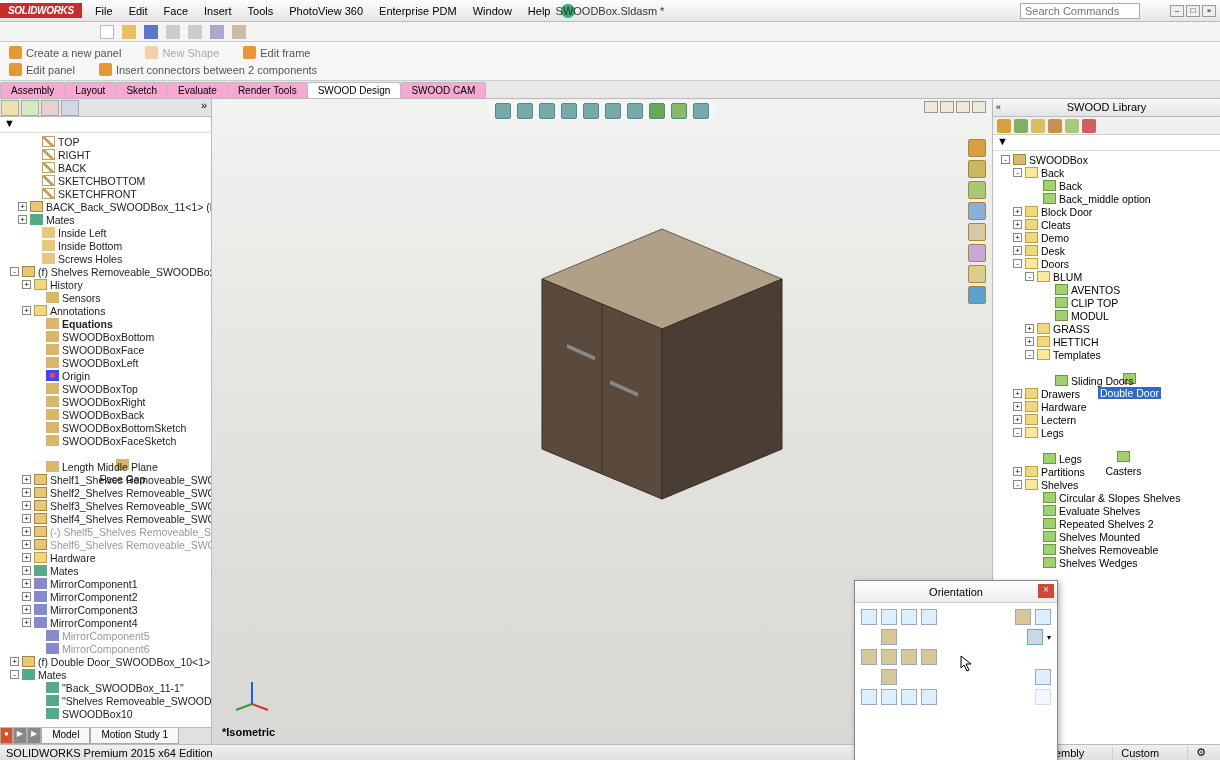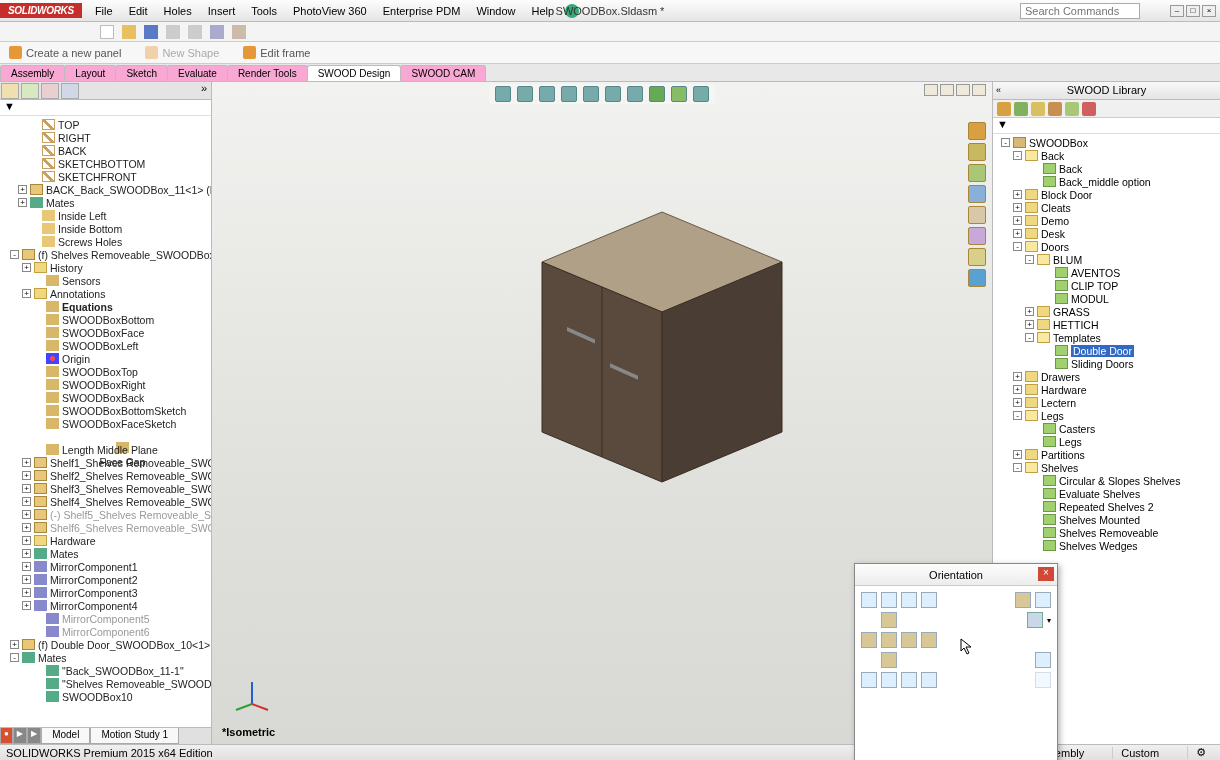--- a/index.html
+++ b/index.html
@@ -116,21 +116,21 @@
 .cursor { position: absolute; left: 748px; top: 556px; width: 14px; height: 18px; pointer-events: none; }
 </style>
 </head>
 <body>
 
 <div class="titlebar">
   <span class="logo">SOLIDWORKS</span>
   <div class="menubar" id="menubar">
       <span class="menuitem">File</span>
       <span class="menuitem">Edit</span>
-      <span class="menuitem">Holes</span>
+      <span class="menuitem">Face</span>
       <span class="menuitem">Insert</span>
       <span class="menuitem">Tools</span>
       <span class="menuitem">PhotoView 360</span>
       <span class="menuitem">Enterprise PDM</span>
       <span class="menuitem">Window</span>
       <span class="menuitem">Help</span>
     </div>
   <span class="help-icon"></span>
   <span class="docname">SWOODBox.Sldasm *</span>
   <input class="searchbox" placeholder="Search Commands" style="">
@@ -159,20 +159,30 @@
       </span>
       <span class="cmd">
         <span class="cmd-ico orange" style="opacity: 0.4;"></span>
         <span class="cmd-label disabled">New Shape</span>
       </span>
       <span class="cmd">
         <span class="cmd-ico orange"></span>
         <span class="cmd-label">Edit frame</span>
       </span>
     </div>
+    <div class="cmdrow">
+      <span class="cmd">
+        <span class="cmd-ico orange"></span>
+        <span class="cmd-label">Edit panel</span>
+      </span>
+      <span class="cmd">
+        <span class="cmd-ico orange"></span>
+        <span class="cmd-label">Insert connectors between 2 components</span>
+      </span>
+    </div>
   </div>
 
 <div class="tabs" id="cmtabs">
     <span class="tab">Assembly</span>
     <span class="tab">Layout</span>
     <span class="tab">Sketch</span>
     <span class="tab">Evaluate</span>
     <span class="tab">Render Tools</span>
     <span class="tab active">SWOOD Design</span>
     <span class="tab">SWOOD CAM</span>
@@ -615,21 +625,21 @@
         <div class="ltnode" style="padding-left: 28px;">
           <span class="ltexp">+</span>
           <span class="ltico folder"></span>
           <span class="ltlabel">HETTICH</span>
         </div>
         <div class="ltnode" style="padding-left: 28px;">
           <span class="ltexp">-</span>
           <span class="ltico folderopen"></span>
           <span class="ltlabel">Templates</span>
         </div>
-        <div class="ltnode selected" style="padding-left: 46px;">
+        <div class="ltnode selected" style="padding-left: 46px; flex-direction: column;">
           <span class="ltexp none"> </span>
           <span class="ltico item"></span>
           <span class="ltlabel">Double Door</span>
         </div>
         <div class="ltnode" style="padding-left: 46px;">
           <span class="ltexp none"> </span>
           <span class="ltico item"></span>
           <span class="ltlabel">Sliding Doors</span>
         </div>
         <div class="ltnode" style="padding-left: 16px;">
@@ -645,21 +655,21 @@
         <div class="ltnode" style="padding-left: 16px;">
           <span class="ltexp">+</span>
           <span class="ltico folder"></span>
           <span class="ltlabel">Lectern</span>
         </div>
         <div class="ltnode" style="padding-left: 16px;">
           <span class="ltexp">-</span>
           <span class="ltico folderopen"></span>
           <span class="ltlabel">Legs</span>
         </div>
-        <div class="ltnode" style="padding-left: 34px;">
+        <div class="ltnode" style="padding-left: 34px; flex-direction: column;">
           <span class="ltexp none"> </span>
           <span class="ltico item"></span>
           <span class="ltlabel">Casters</span>
         </div>
         <div class="ltnode" style="padding-left: 34px;">
           <span class="ltexp none"> </span>
           <span class="ltico item"></span>
           <span class="ltlabel">Legs</span>
         </div>
         <div class="ltnode" style="padding-left: 16px;">

